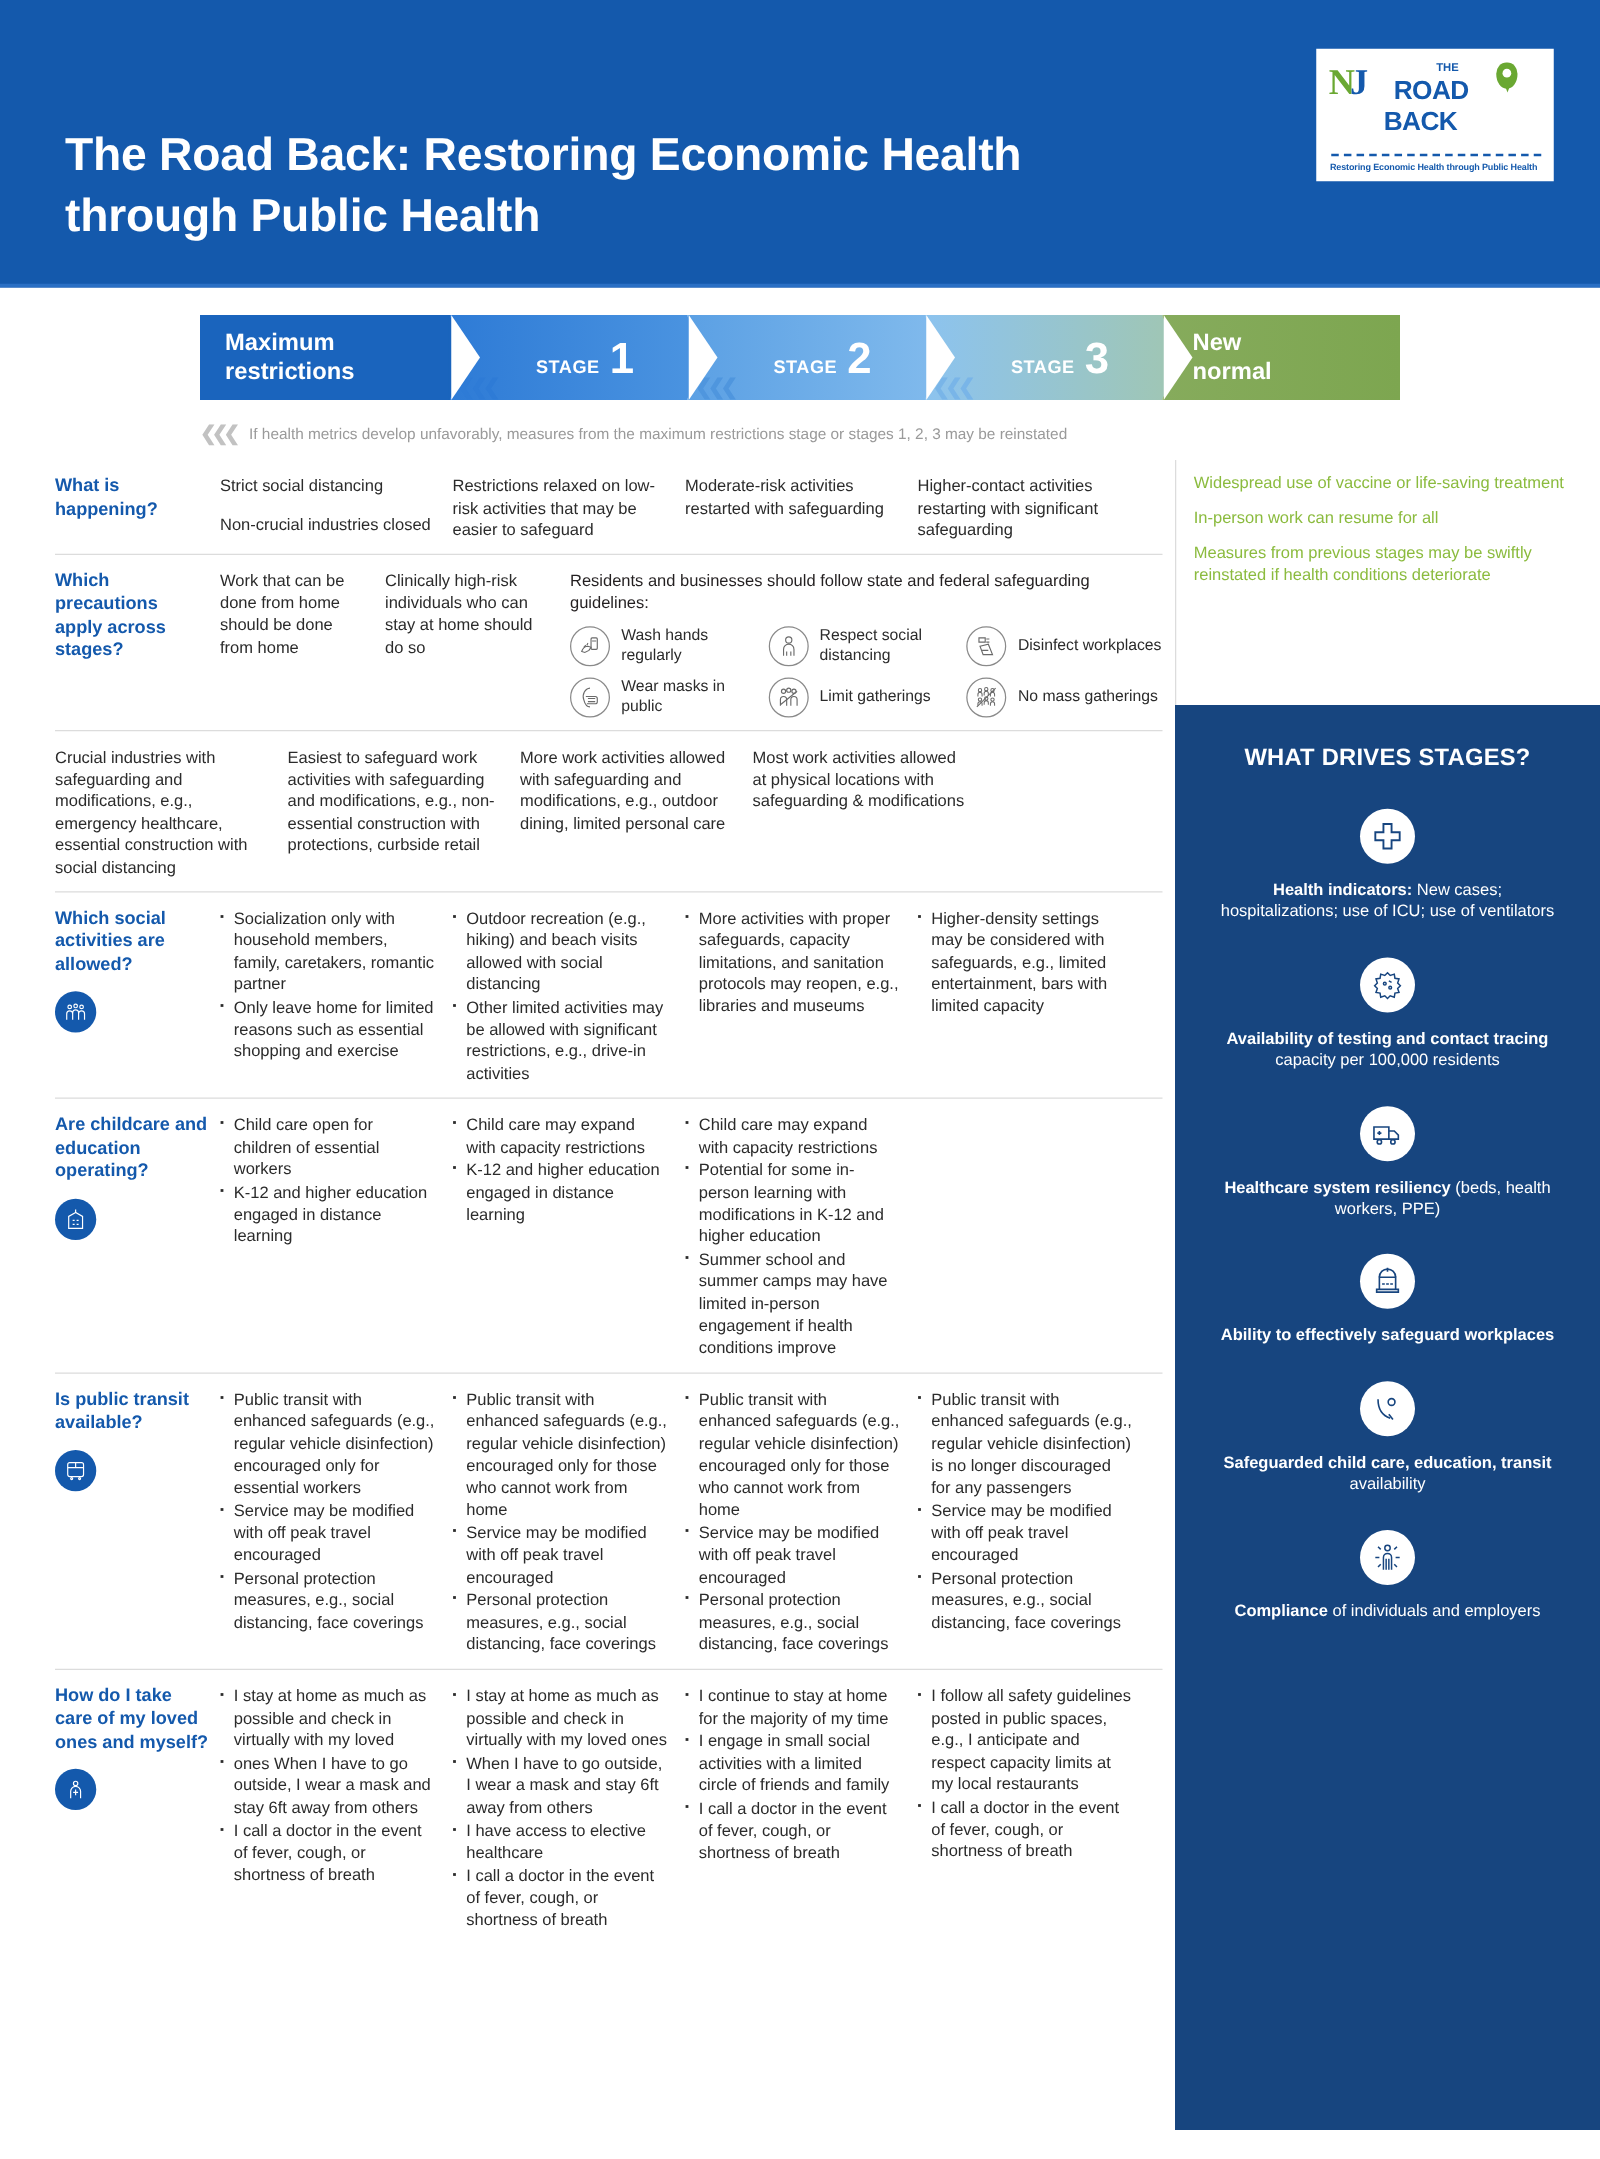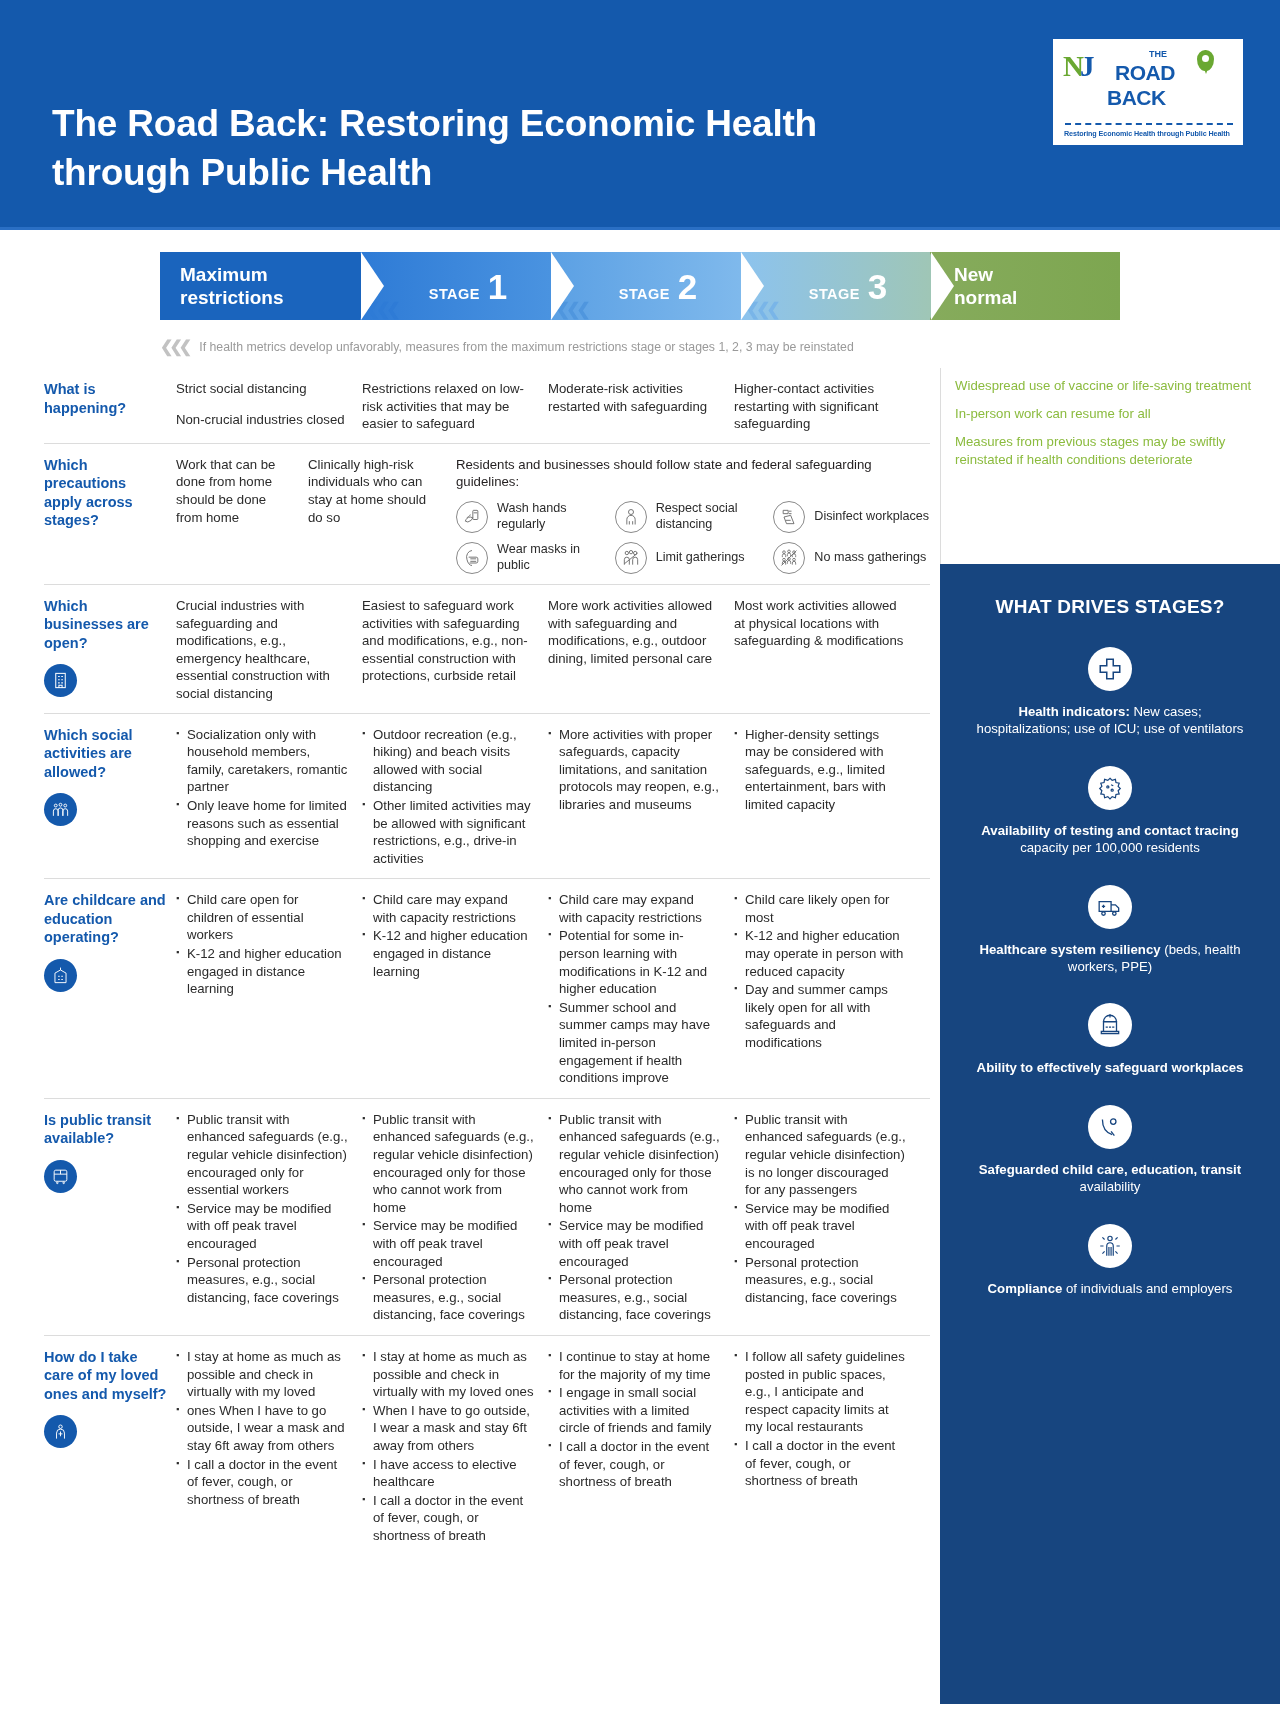--- a/index.html
+++ b/index.html
@@ -409,30 +409,20 @@
               <path d="M3 21L21 3"></path>
             </svg>
           </div>
           <div class="prec-txt">No mass gatherings</div>
         </div>
       </div>
     </div>
   </div>
 
   <div class="row">
-    <div class="col-q">
-      <div class="q-title">Which businesses are open?</div>
-      <div class="q-icon">
-        <svg width="19" height="19" viewBox="0 0 24 24" fill="none" stroke="#ffffff" stroke-width="1.3">
-          <rect x="6" y="3" width="12" height="18"></rect>
-          <path d="M9 7h2M13 7h2M9 11h2M13 11h2M9 15h2M13 15h2"></path>
-          <path d="M10 21v-3h4v3"></path>
-        </svg>
-      </div>
-    </div>
     <div class="col-c">
         <p>Crucial industries with safeguarding and modifications, e.g., emergency healthcare, essential construction with social distancing</p>
       </div>
     <div class="col-c">
         <p>Easiest to safeguard work activities with safeguarding and modifications, e.g., non-essential construction with protections, curbside retail</p>
       </div>
     <div class="col-c">
         <p>More work activities allowed with safeguarding and modifications, e.g., outdoor dining, limited personal care</p>
       </div>
     <div class="col-c">
@@ -499,27 +489,20 @@
         <li>K-12 and higher education engaged in distance learning</li>
       </ul>
     </div>
     <div class="col-c">
       <ul class="bul">
         <li>Child care may expand with capacity restrictions</li>
         <li>Potential for some in-person learning with modifications in K-12 and higher education</li>
         <li>Summer school and summer camps may have limited in-person engagement if health conditions improve</li>
       </ul>
     </div>
-    <div class="col-c">
-      <ul class="bul">
-        <li>Child care likely open for most</li>
-        <li>K-12 and higher education may operate in person with reduced capacity</li>
-        <li>Day and summer camps likely open for all with safeguards and modifications</li>
-      </ul>
-    </div>
   </div>
 
   <div class="row">
     <div class="col-q">
       <div class="q-title">Is public transit available?</div>
       <div class="q-icon">
         <svg width="19" height="19" viewBox="0 0 24 24" fill="none" stroke="#ffffff" stroke-width="1.2">
           <rect x="4" y="4" width="16" height="14" rx="2"></rect>
           <path d="M4 9h16M12 4v5"></path>
           <circle cx="8" cy="20" r="1"></circle>

